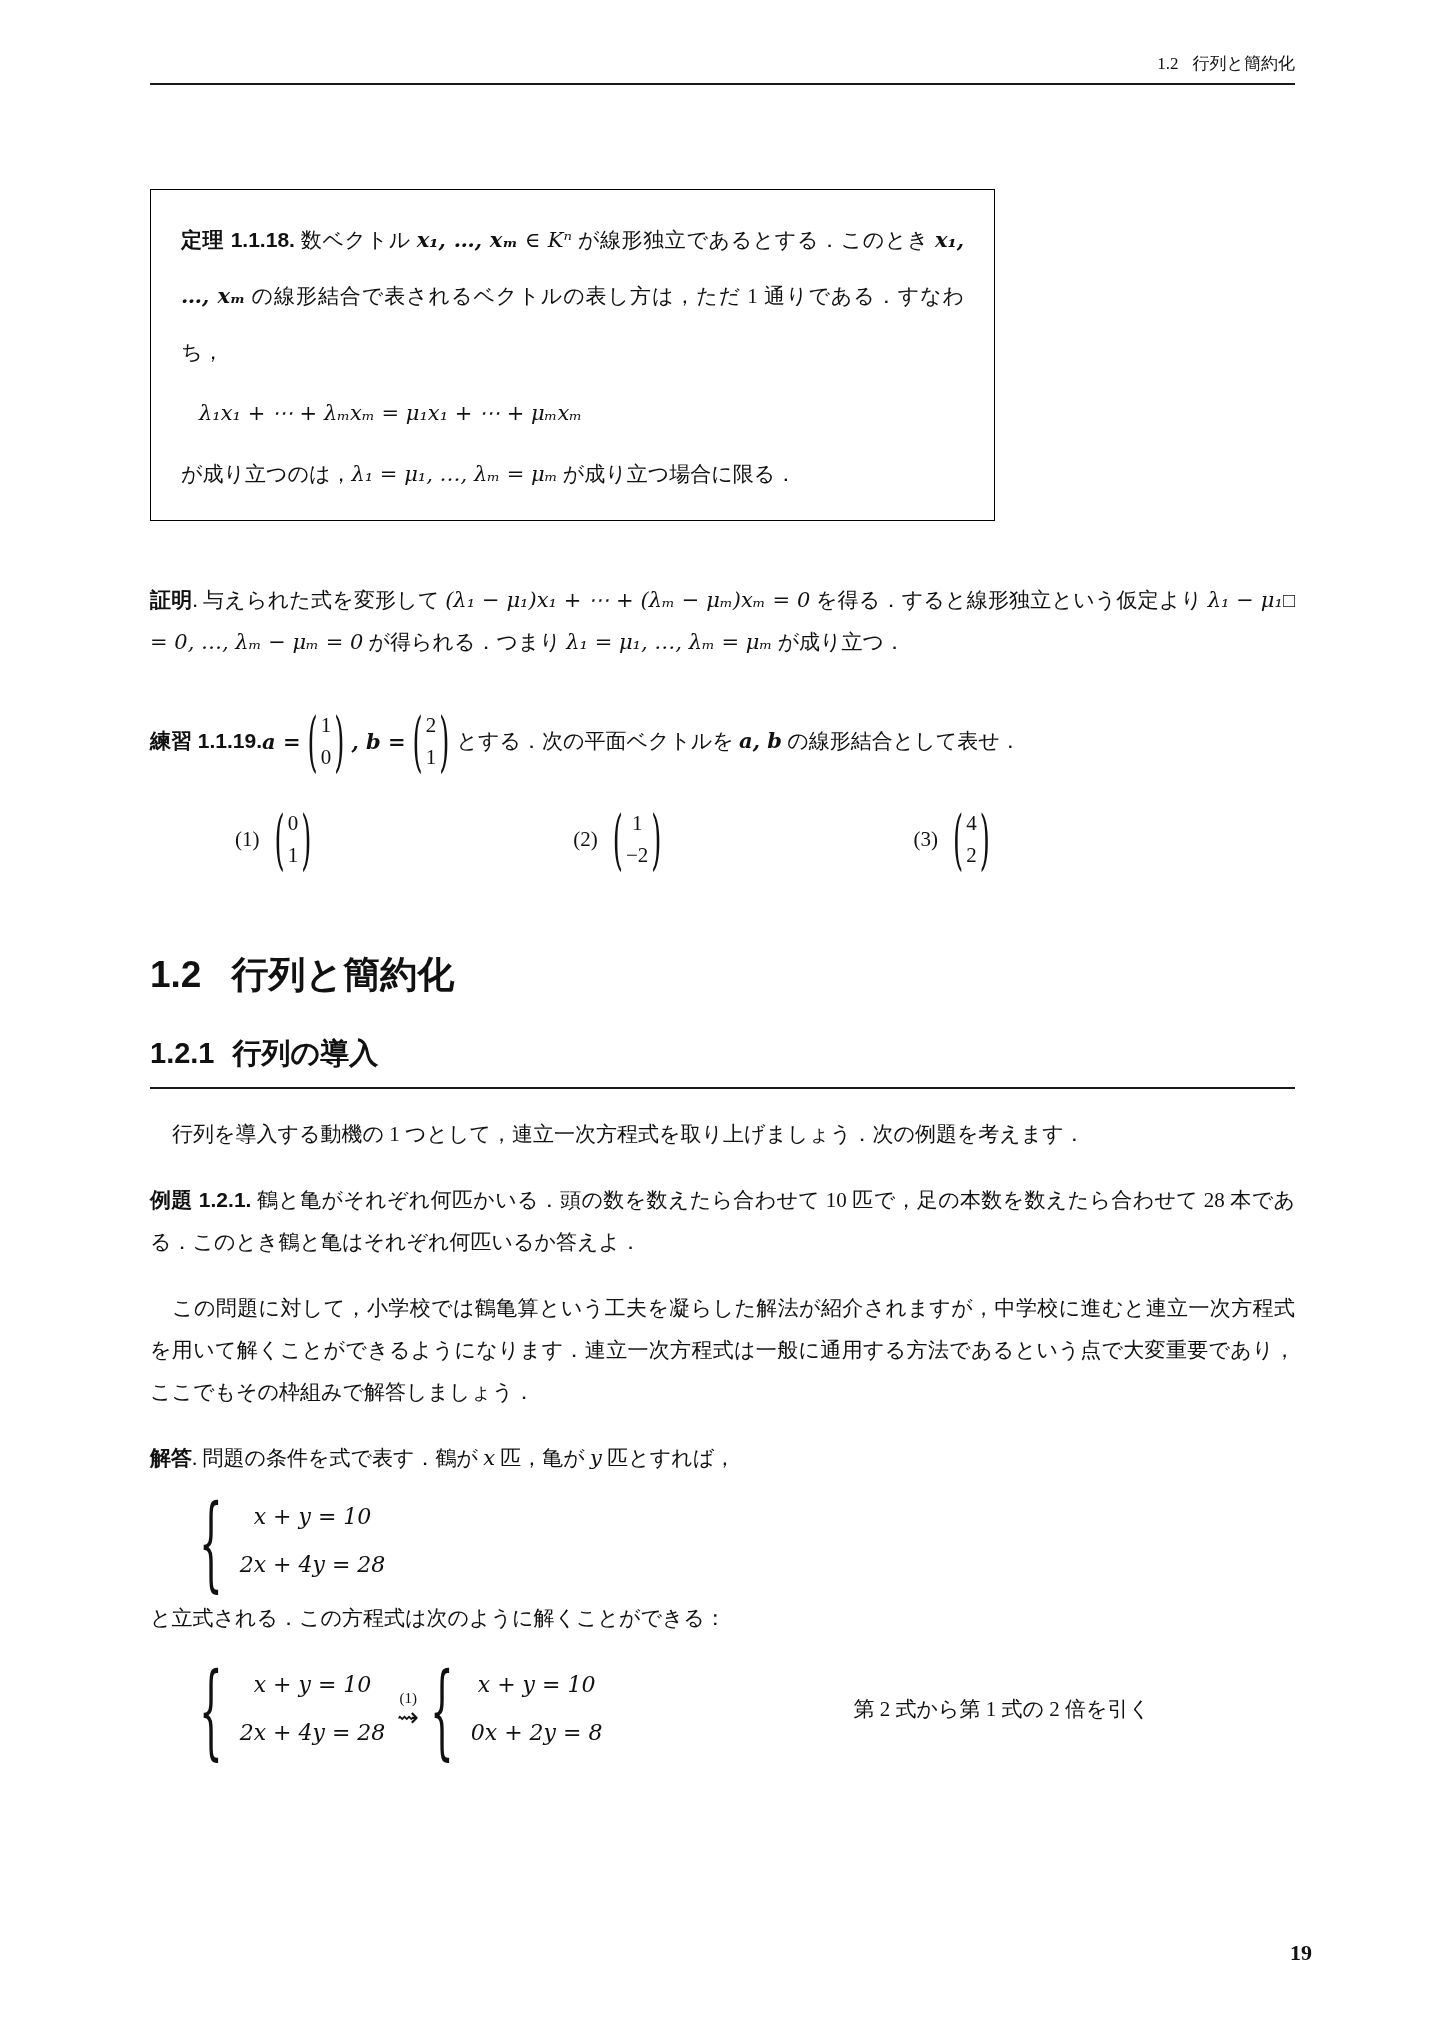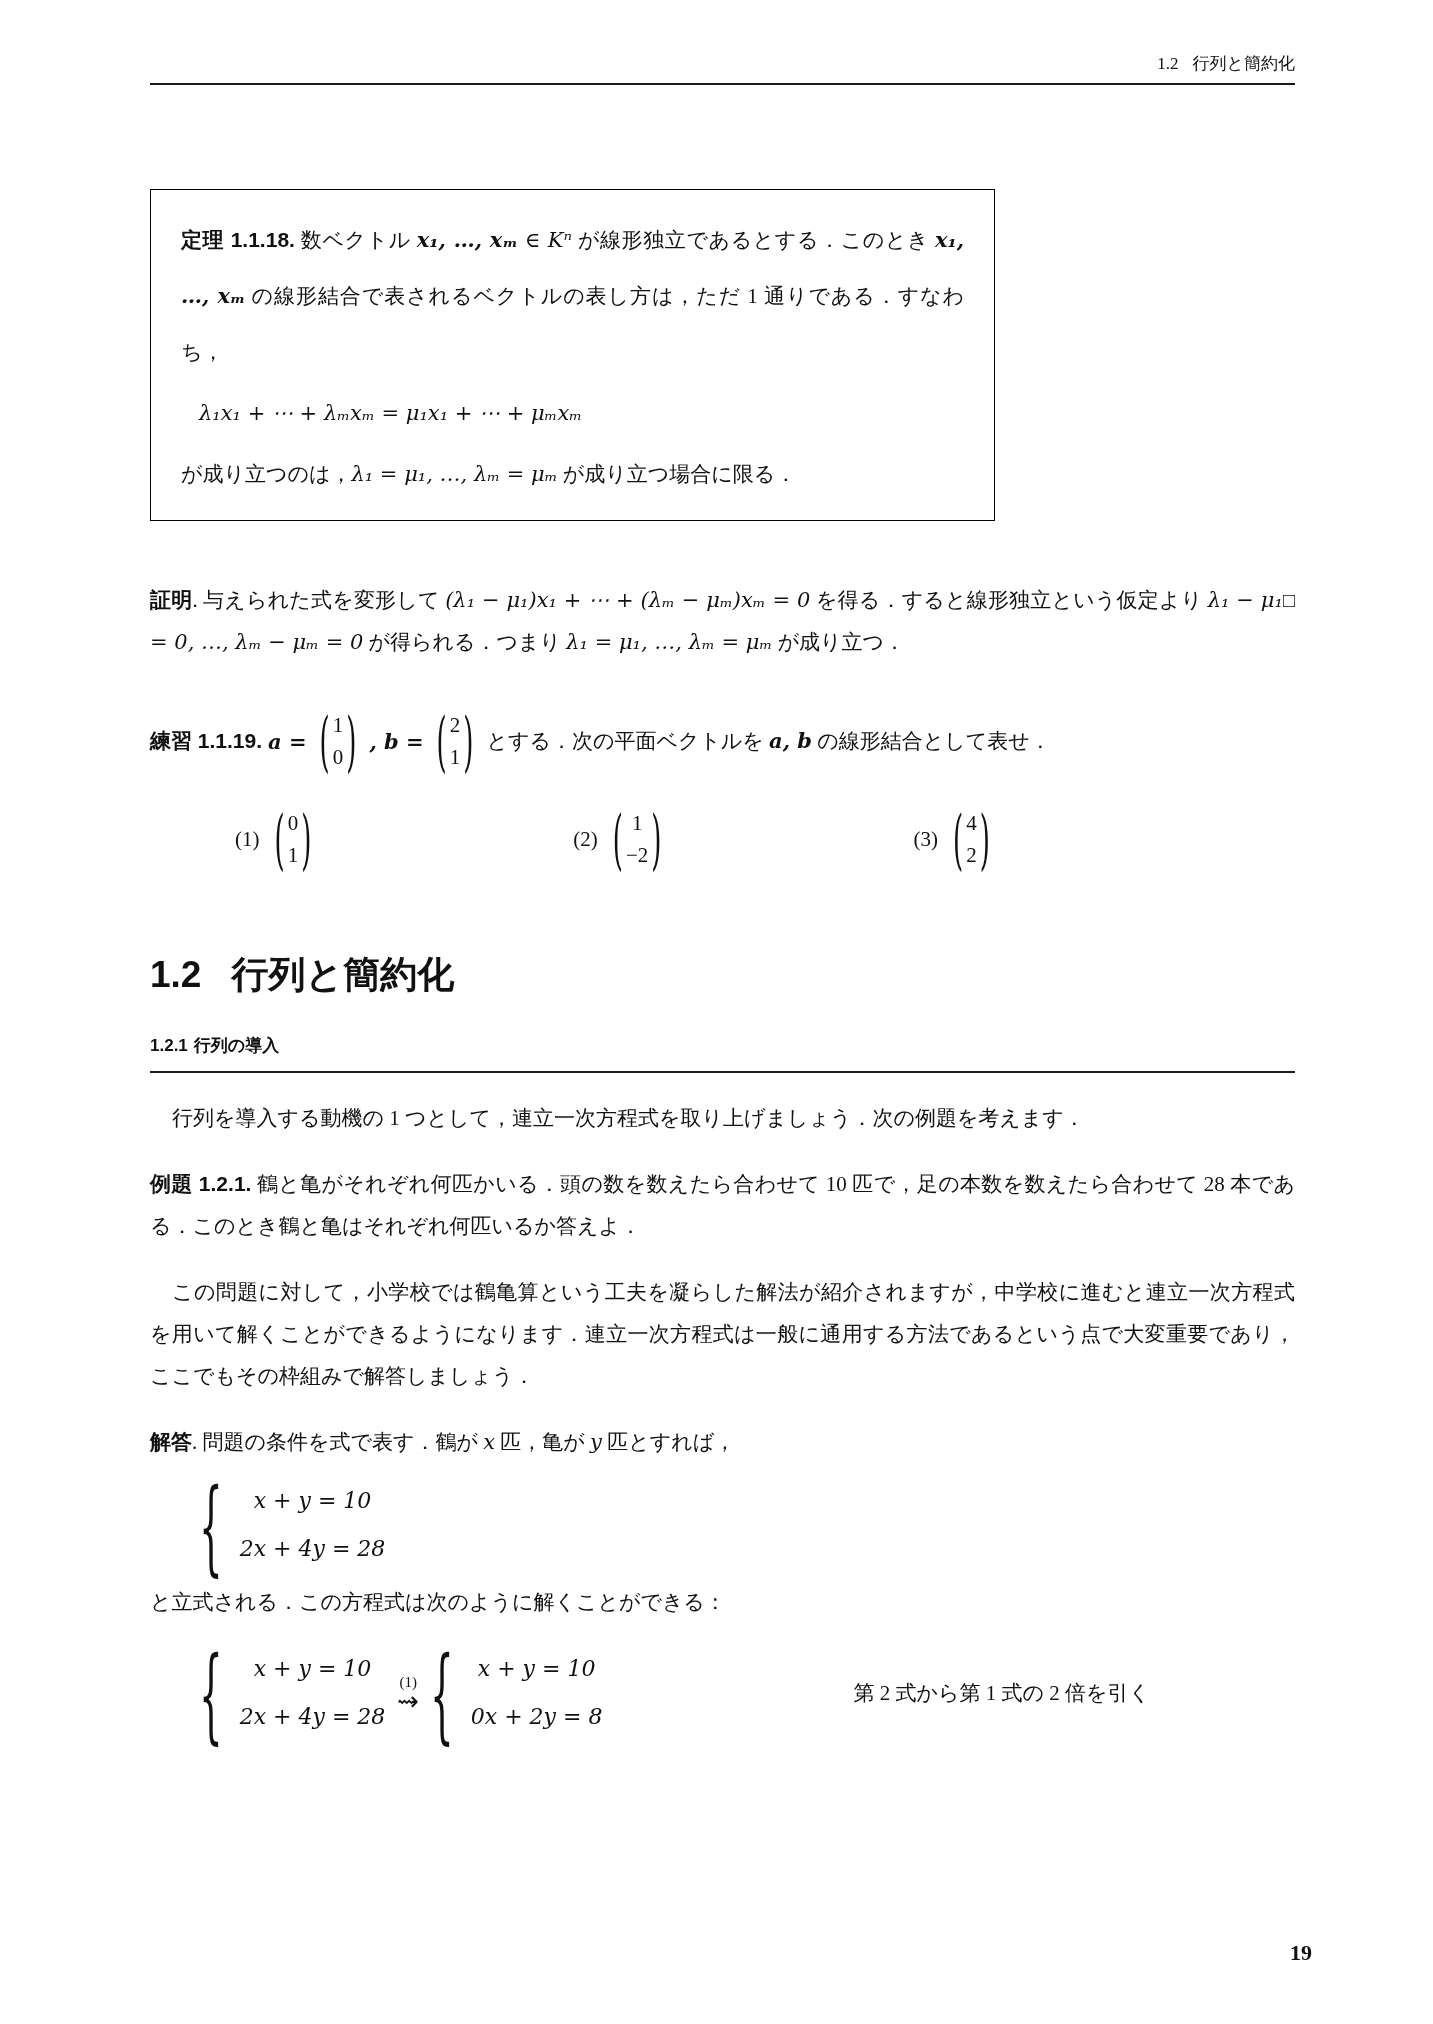--- a/index.html
+++ b/index.html
@@ -35,21 +35,21 @@
     margin:12px 0 12px 18px;font-size:21px;line-height:42px;
     font-style:italic;font-family:"DejaVu Serif","Liberation Serif",serif;
   }
 
   
   .proof{margin-top:58px;}
   .qed{float:right;font-style:normal;font-size:20px;line-height:42px;}
 
   
   .exercise-line{
-    margin-top:30px;display:flex;align-items:center;gap:6px;
+    margin-top:30px;display:flex;align-items:center;gap:0;
     font-size:21px;white-space:nowrap;height:96px;
   }
   .vec{display:inline-flex;align-items:center;margin:0 4px;}
   .vparen{
     display:inline-block;font-size:26px;line-height:1;
     transform:scaleY(2.55);transform-origin:center;
     padding:0 3px;font-family:"DejaVu Serif","Liberation Serif",serif;
   }
   .vcol{display:inline-flex;flex-direction:column;align-items:center;row-gap:8px;}
   .vnum{font-size:21px;line-height:24px;font-style:normal;}
@@ -62,23 +62,23 @@
 
   
   .section-heading{
     margin-top:66px;display:flex;align-items:baseline;gap:30px;
     font-family:"Liberation Sans","DejaVu Sans",sans-serif;
     font-weight:700;font-size:37px;line-height:1.2;
   }
   .intro{margin-top:34px;}
 
   .subsection-heading{
-    margin-top:38px;display:flex;align-items:baseline;gap:6px;
+    margin-top:38px;display:flex;align-items:baseline;gap:18px;
     font-family:"Liberation Sans","DejaVu Sans",sans-serif;
-    font-weight:700;font-size:17px;line-height:1.3;
+    font-weight:700;font-size:29px;line-height:1.3;
     padding-bottom:14px;border-bottom:2px solid #1a1a1a;
   }
   .after-rule{margin-top:24px;}
 
   .block{margin-top:24px;}
 
   
   .cases-row{display:flex;align-items:center;}
   .sys-left{margin-left:50px;}
   .cbrace{

